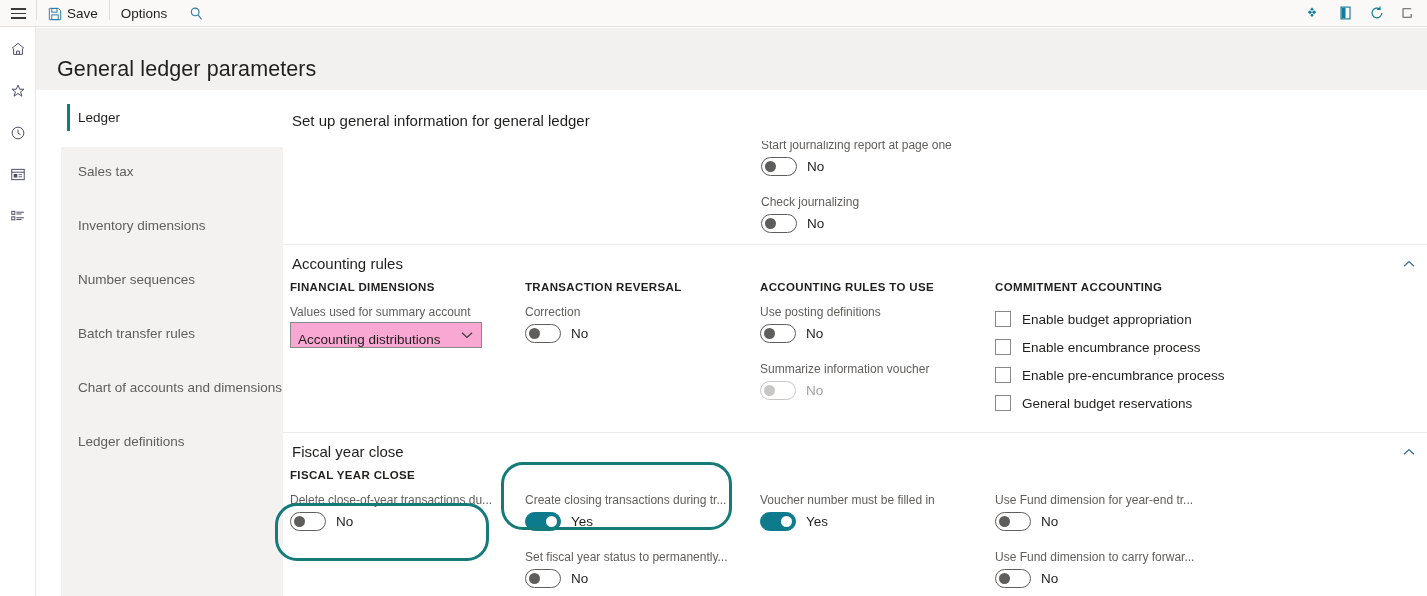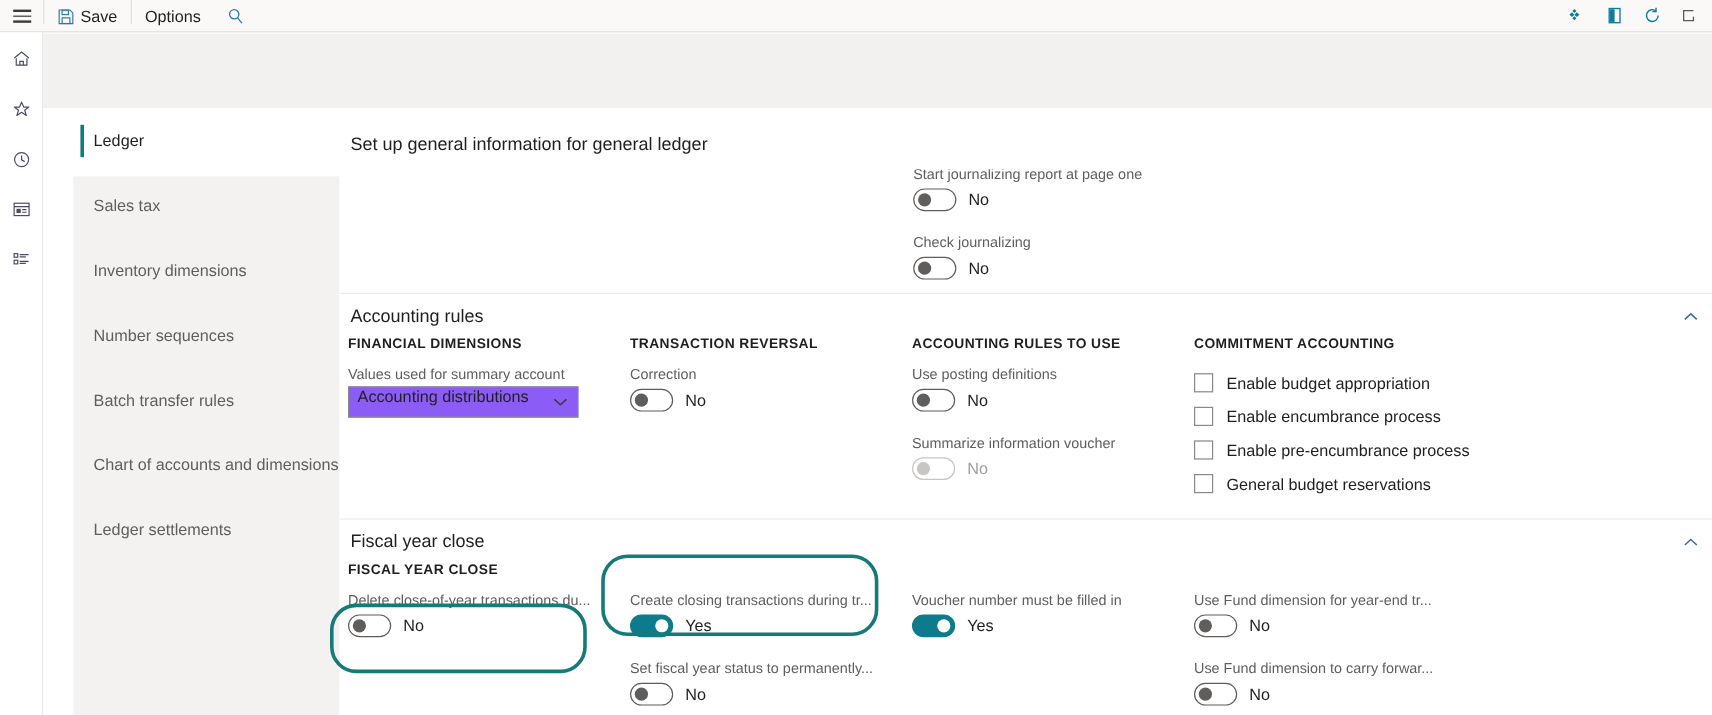--- a/index.html
+++ b/index.html
@@ -143,21 +143,21 @@
   .toggle.on { background: #0e7b8c; border-color: #0e7b8c; }
   .toggle.on .knob { left: auto; right: 3px; background: #ffffff; }
   .toggle.disabled { border-color: #c8c6c4; cursor: default; }
   .toggle.disabled .knob { background: #c8c6c4; }
   .toggle-val { font-size: 13.5px; color: #201f1e; }
   .toggle-val.disabled { color: #a19f9d; }
 
   
   .select {
     position: relative; width: 192px; height: 26px; border: 1px solid #8a8886;
-    background: #8b5cf6; display: flex; align-items: flex-start;
+    background: #f9a8d4; display: flex; align-items: flex-end;
     padding: 0 26px 0 7px; font-size: 13.5px; color: #201f1e; cursor: pointer;
   }
   .select .caret {
     position: absolute; right: 7px; top: 5px; width: 14px; height: 14px;
     display: flex; align-items: center; justify-content: center;
   }
 
   
   .cbrow { display: flex; align-items: center; gap: 11px; height: 28px; }
   .cbox {
@@ -270,20 +270,21 @@
         <rect x="2" y="8.4" width="3.4" height="3.4" fill="none" stroke="#4a4a68" stroke-width="1.1"></rect>
         <line x1="7.2" y1="3.2" x2="15.6" y2="3.2" stroke="#4a4a68" stroke-width="1.1"></line>
         <line x1="7.2" y1="5.2" x2="13" y2="5.2" stroke="#4a4a68" stroke-width="1.1"></line>
         <line x1="7.2" y1="9.4" x2="15.6" y2="9.4" stroke="#4a4a68" stroke-width="1.1"></line>
         <line x1="7.2" y1="11.4" x2="13" y2="11.4" stroke="#4a4a68" stroke-width="1.1"></line>
       </svg>
     </div>
   </div>
 
   <div class="titleband"></div>
+  <div class="pagetitle">General ledger parameters</div>
 
   <div class="navpane">
     <div class="nav-bg"></div>
     <div style="position:relative;">
       <div class="nav-item selected">
         <span>Ledger</span>
       </div>
       <div class="nav-item">
         <span>Sales tax</span>
       </div>
@@ -293,21 +294,21 @@
       <div class="nav-item">
         <span>Number sequences</span>
       </div>
       <div class="nav-item">
         <span>Batch transfer rules</span>
       </div>
       <div class="nav-item">
         <span>Chart of accounts and dimensions</span>
       </div>
       <div class="nav-item">
-        <span>Ledger settlements</span>
+        <span>Ledger definitions</span>
       </div>
     </div>
   </div>
 
   <div class="content">
 
     <div class="content-head">Set up general information for general ledger</div>
 
     <div class="clip-rows">
       <div style="position:absolute; left:469px; top:-3px; width:300px;">

